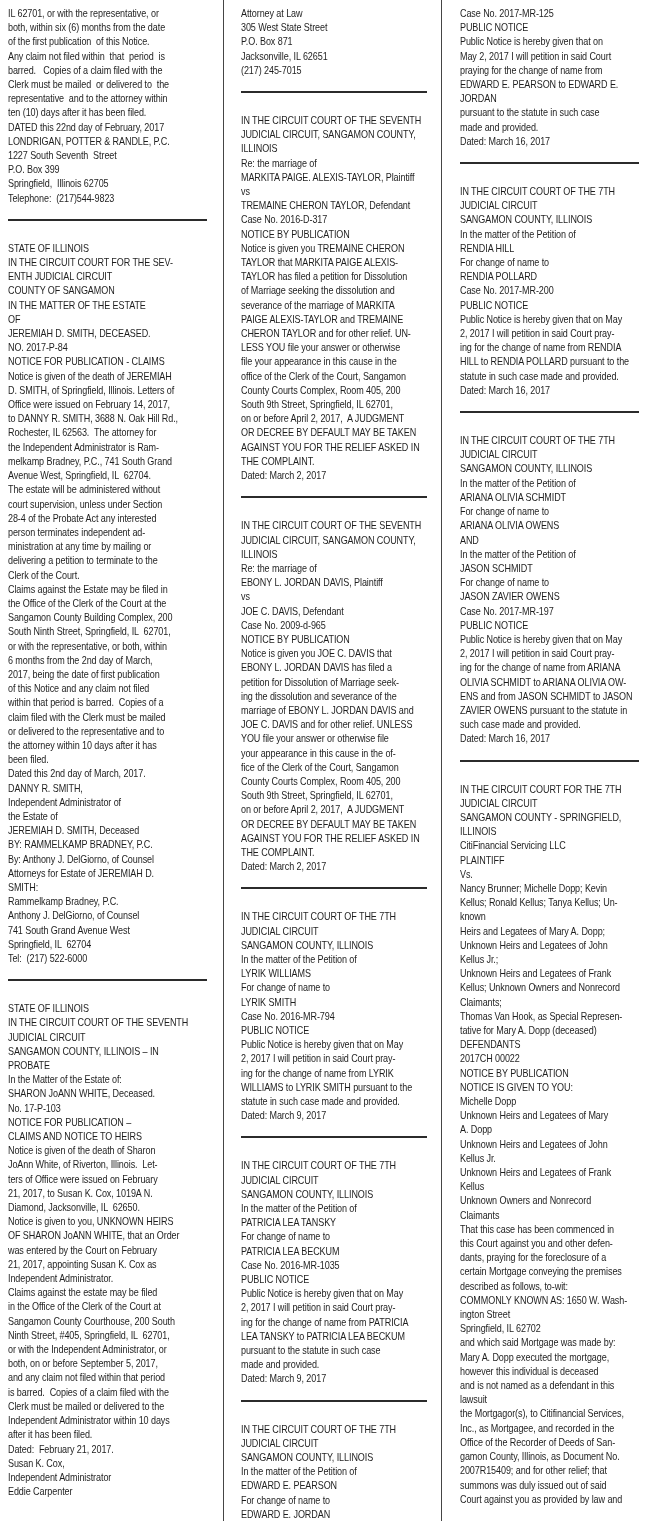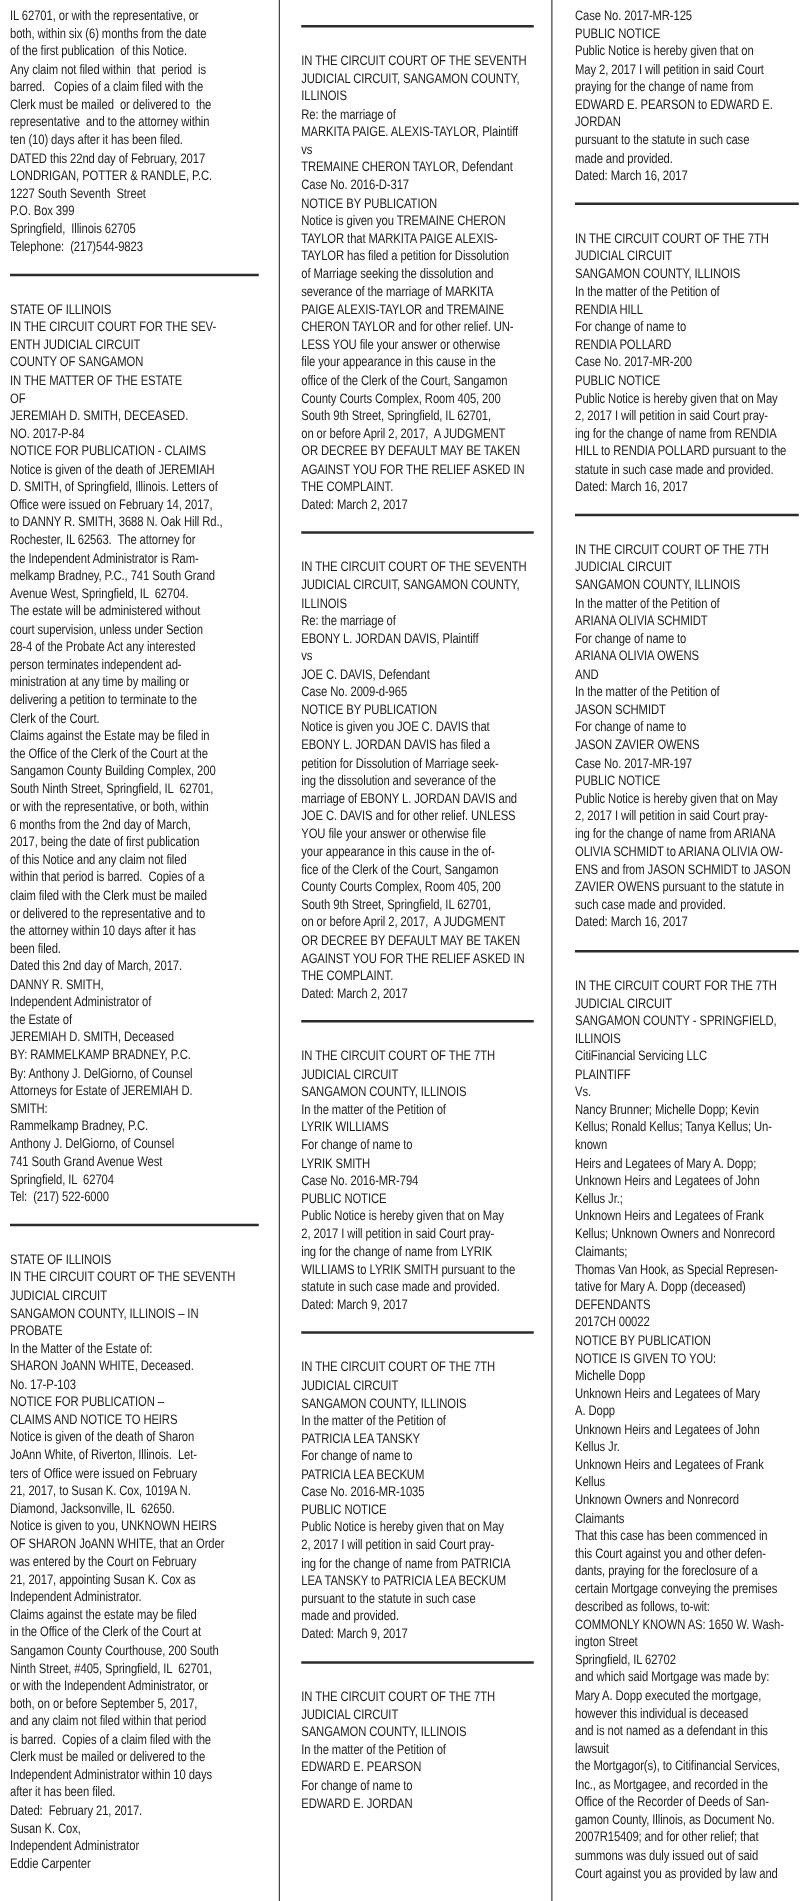--- a/index.html
+++ b/index.html
@@ -133,20 +133,27 @@
 Independent Administrator within 10 days
 after it has been filed.
 Dated:  February 21, 2017.
 Susan K. Cox,
 Independent Administrator
 Eddie Carpenter</div>
     </div>
   </div>
 
   <div class="col col-2">
+    <div class="notice">
+      <div class="notice-text">Attorney at Law
+305 West State Street
+P.O. Box 871
+Jacksonville, IL 62651
+(217) 245-7015</div>
+    </div>
     <hr class="rule">
     <div class="notice">
       <div class="notice-text">IN THE CIRCUIT COURT OF THE SEVENTH
 JUDICIAL CIRCUIT, SANGAMON COUNTY,
 ILLINOIS
 Re: the marriage of
 MARKITA PAIGE. ALEXIS-TAYLOR, Plaintiff
 vs
 TREMAINE CHERON TAYLOR, Defendant
 Case No. 2016-D-317

